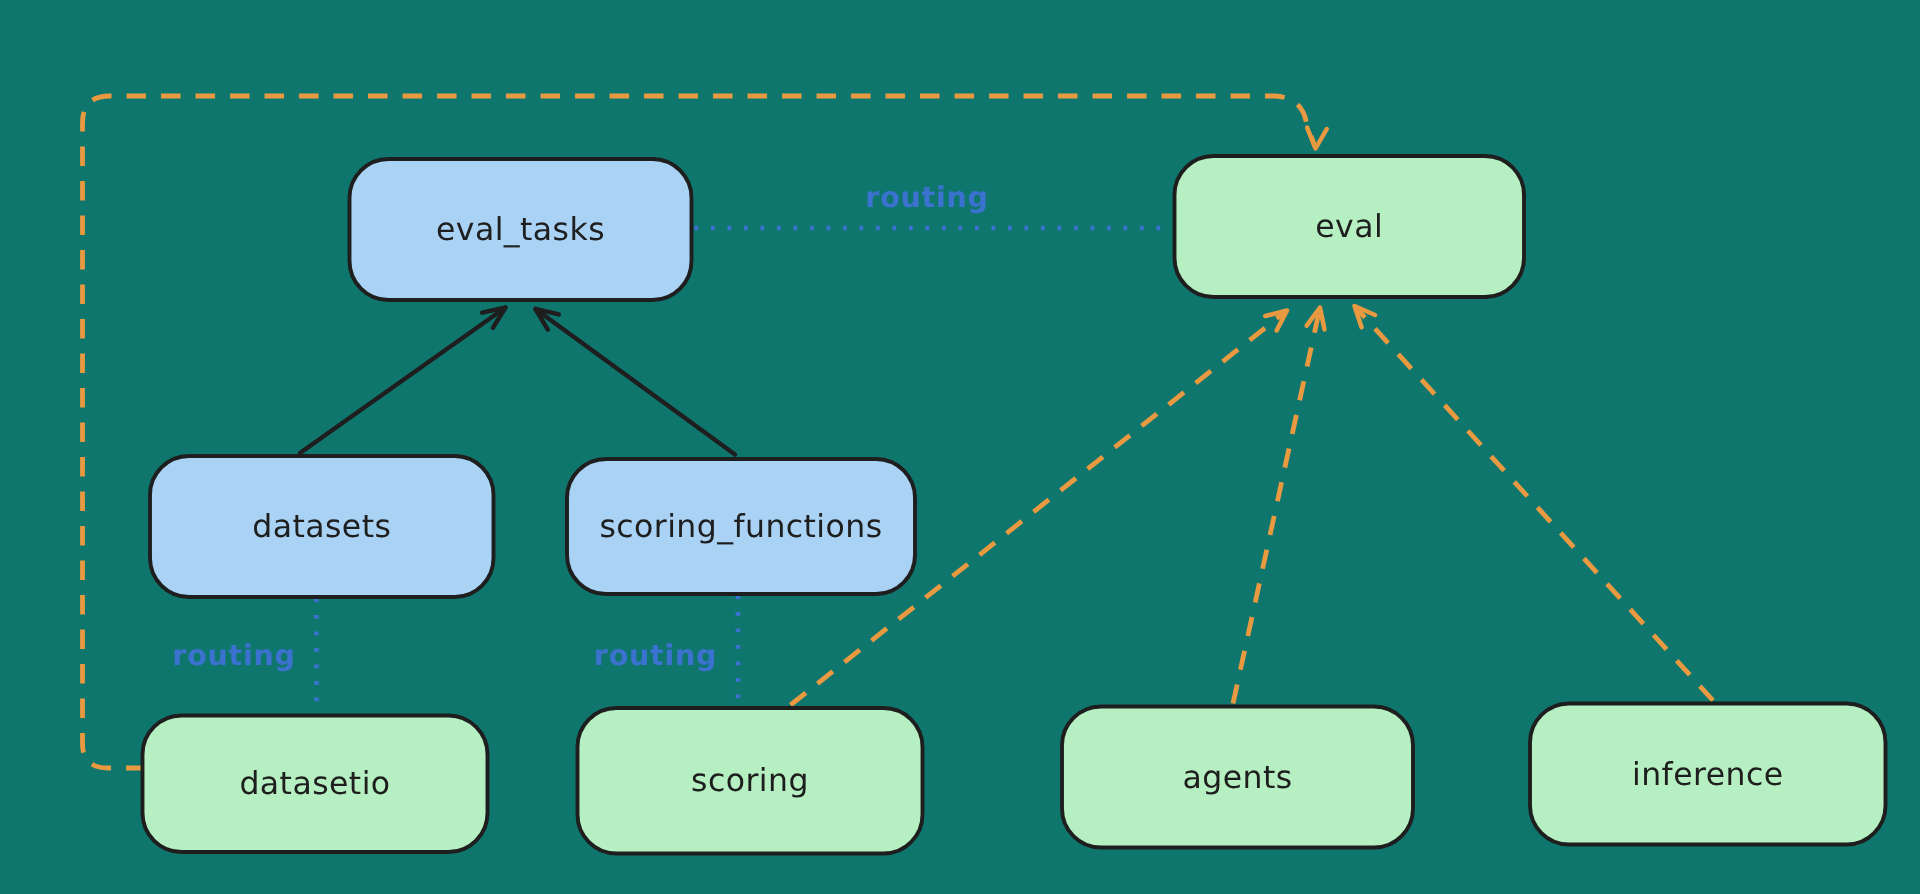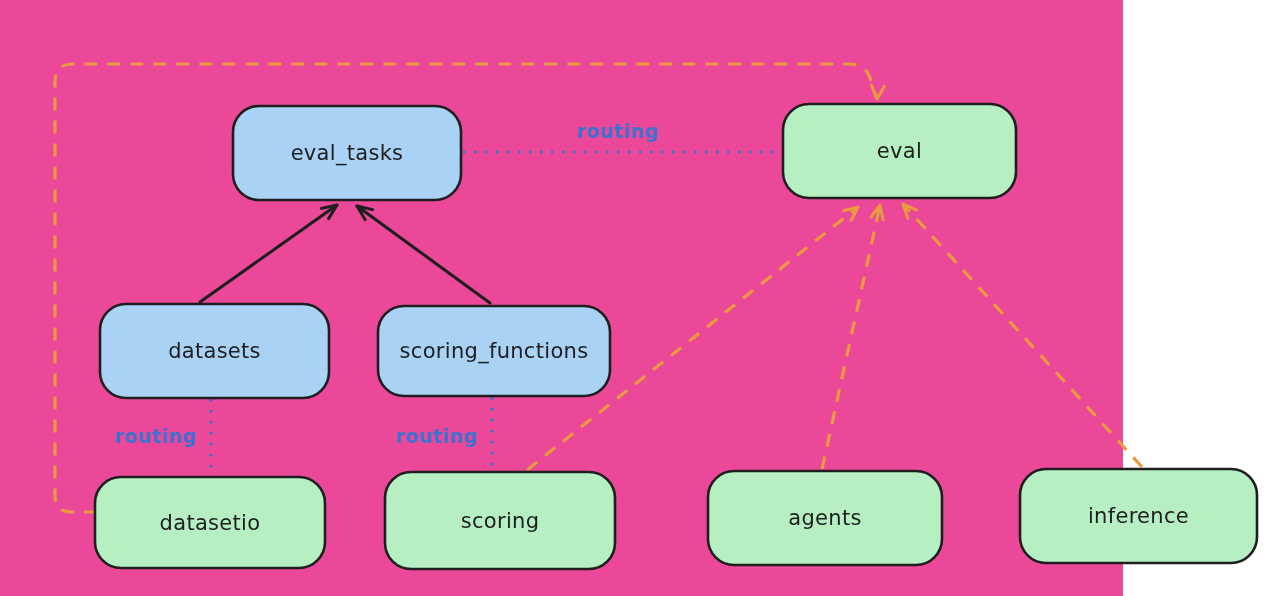--- a/index.html
+++ b/index.html
@@ -2,21 +2,21 @@
 <html><head>
 <meta charset="utf-8">
 <style>
   html, body { margin: 0; padding: 0; }
   body {
     width: 1280px; height: 596px;
     background: #ffffff;
     font-family: "DejaVu Sans", sans-serif;
     overflow: hidden;
   }
-  .canvas { position: relative; width: 1123px; height: 596px; background: #ec4899; }
+  .canvas { position: relative; width: 1280px; height: 596px; background: #0f766e; }
   svg { display: block; }
   .node-label {
     font-size: 21px;
     fill: #1e1e1e;
     font-family: "DejaVu Sans", sans-serif;
     letter-spacing: 0.3px;
   }
   .routing-label {
     font-size: 19px;
     font-weight: bold;

